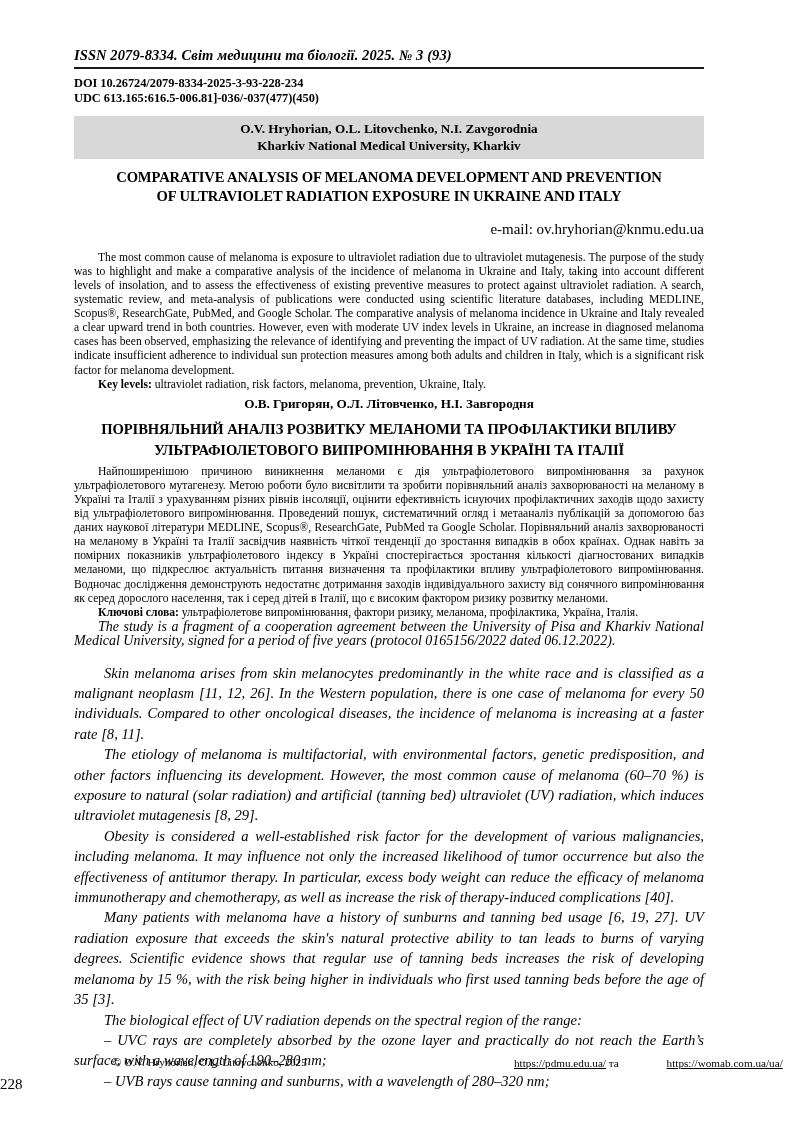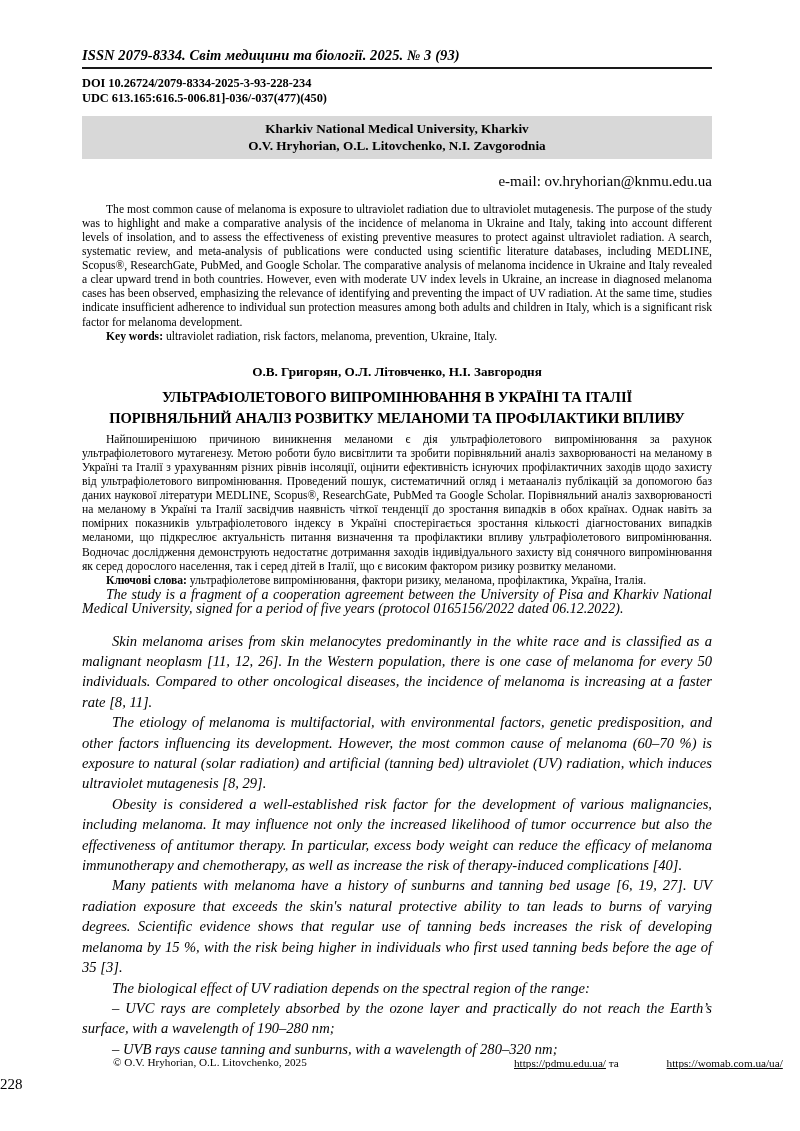--- a/index.html
+++ b/index.html
@@ -14,21 +14,21 @@
   .page {
     position: relative;
     width: 800px;
     height: 1131px;
     margin: 0 auto;
     background: #ffffff;
     overflow: hidden;
   }
   .content {
     position: absolute;
-    left: 82px;
+    left: 74px;
     top: 0;
     width: 630px;
     height: 1131px;
   }
 
   
   .runhead {
     font-style: italic;
     font-weight: bold;
     font-size: 14.5px;
@@ -92,21 +92,21 @@
     line-height: 14.1px;
     text-indent: 24px;
     margin-top: 0;
   }
   .kw b { font-weight: bold; }
 
   .authorband-uk {
     text-align: center;
     font-weight: bold;
     font-size: 13.2px;
-    margin-top: 20px;
+    margin-top: 4px;
   }
   .title-uk {
     text-align: center;
     font-weight: bold;
     font-size: 14.6px;
     line-height: 21px;
     margin-top: 7px;
     letter-spacing: -0.1px;
   }
 
@@ -173,37 +173,41 @@
 <div class="page">
   <div class="content">
 
     <div class="runhead">ISSN 2079-8334. Світ медицини та біології. 2025. № 3 (93)</div>
     <div class="rule-thick"></div>
 
     <div class="idline">DOI 10.26724/2079-8334-2025-3-93-228-234</div>
     <div class="idline">UDC 613.165:616.5-006.81]-036/-037(477)(450)</div>
 
     <div class="authorband">
+      <div>O.V. Hryhorian, O.L. Litovchenko, N.I. Zavgorodnia</div>
       <div>Kharkiv National Medical University, Kharkiv</div>
-      <div>O.V. Hryhorian, O.L. Litovchenko, N.I. Zavgorodnia</div>
-    </div>
-
+    </div>
+
+    <div class="title-en">
+      <div>COMPARATIVE ANALYSIS OF MELANOMA DEVELOPMENT AND PREVENTION</div>
+      <div>OF  ULTRAVIOLET RADIATION EXPOSURE IN UKRAINE AND ITALY</div>
+    </div>
 
     <div class="email">e-mail: ov.hryhorian@knmu.edu.ua</div>
 
     <div class="abstract">The most common cause of melanoma is exposure to ultraviolet radiation due to ultraviolet mutagenesis. The purpose of the study was to highlight and make a comparative analysis of the incidence of melanoma in Ukraine and Italy, taking into account different levels of insolation, and to assess the effectiveness of existing preventive measures to protect against ultraviolet radiation. A search, systematic review, and meta-analysis of publications were conducted using scientific literature databases, including MEDLINE, Scopus®, ResearchGate, PubMed, and Google Scholar. The comparative analysis of melanoma incidence in Ukraine and Italy revealed a clear upward trend in both countries. However, even with moderate UV index levels in Ukraine, an increase in diagnosed melanoma cases has been observed, emphasizing the relevance of identifying and preventing the impact of UV radiation. At the same time, studies indicate insufficient adherence to individual sun protection measures among both adults and children in Italy, which is a significant risk factor for melanoma development.</div>
     <div class="kw">
-      <b>Key words:</b><span> ultraviolet radiation, risk factors, melanoma, prevention, Ukraine, Italy.</span>
+      <b>Key levels:</b><span> ultraviolet radiation, risk factors, melanoma, prevention, Ukraine, Italy.</span>
     </div>
 
     <div class="authorband-uk">О.В. Григорян, О.Л. Літовченко, Н.І. Завгородня</div>
 
     <div class="title-uk">
+      <div>ПОРІВНЯЛЬНИЙ АНАЛІЗ РОЗВИТКУ МЕЛАНОМИ ТА ПРОФІЛАКТИКИ ВПЛИВУ</div>
       <div>УЛЬТРАФІОЛЕТОВОГО ВИПРОМІНЮВАННЯ В УКРАЇНІ ТА ІТАЛІЇ</div>
-      <div>ПОРІВНЯЛЬНИЙ АНАЛІЗ РОЗВИТКУ МЕЛАНОМИ ТА ПРОФІЛАКТИКИ ВПЛИВУ</div>
     </div>
 
     <div class="abstract uk">Найпоширенішою причиною виникнення меланоми є дія ультрафіолетового випромінювання за рахунок ультрафіолетового мутагенезу. Метою роботи було висвітлити та зробити порівняльний аналіз захворюваності на меланому в Україні та Італії з урахуванням різних рівнів інсоляції, оцінити ефективність існуючих профілактичних заходів щодо захисту від ультрафіолетового випромінювання. Проведений пошук, систематичний огляд і метааналіз публікацій за допомогою баз даних наукової літератури MEDLINE, Scopus®, ResearchGate,  PubMed та Google Scholar. Порівняльний аналіз захворюваності на меланому в Україні та Італії засвідчив наявність чіткої тенденції до зростання випадків в обох країнах. Однак навіть за помірних показників ультрафіолетового індексу в Україні спостерігається зростання кількості діагностованих випадків меланоми, що підкреслює актуальність питання визначення та профілактики впливу ультрафіолетового випромінювання. Водночас дослідження демонструють недостатнє дотримання заходів індивідуального захисту від сонячного випромінювання як серед дорослого населення, так і серед дітей в Італії, що є високим фактором ризику розвитку меланоми.</div>
     <div class="kw">
       <b>Ключові слова:</b><span> ультрафіолетове випромінювання, фактори ризику, меланома, профілактика, Україна, Італія.</span>
     </div>
 
     <div class="note">The study is a fragment of a cooperation agreement between the University of Pisa and Kharkiv National Medical University, signed for a period of five years (protocol 0165156/2022 dated 06.12.2022).</div>
 
     <div class="body-wrap">

